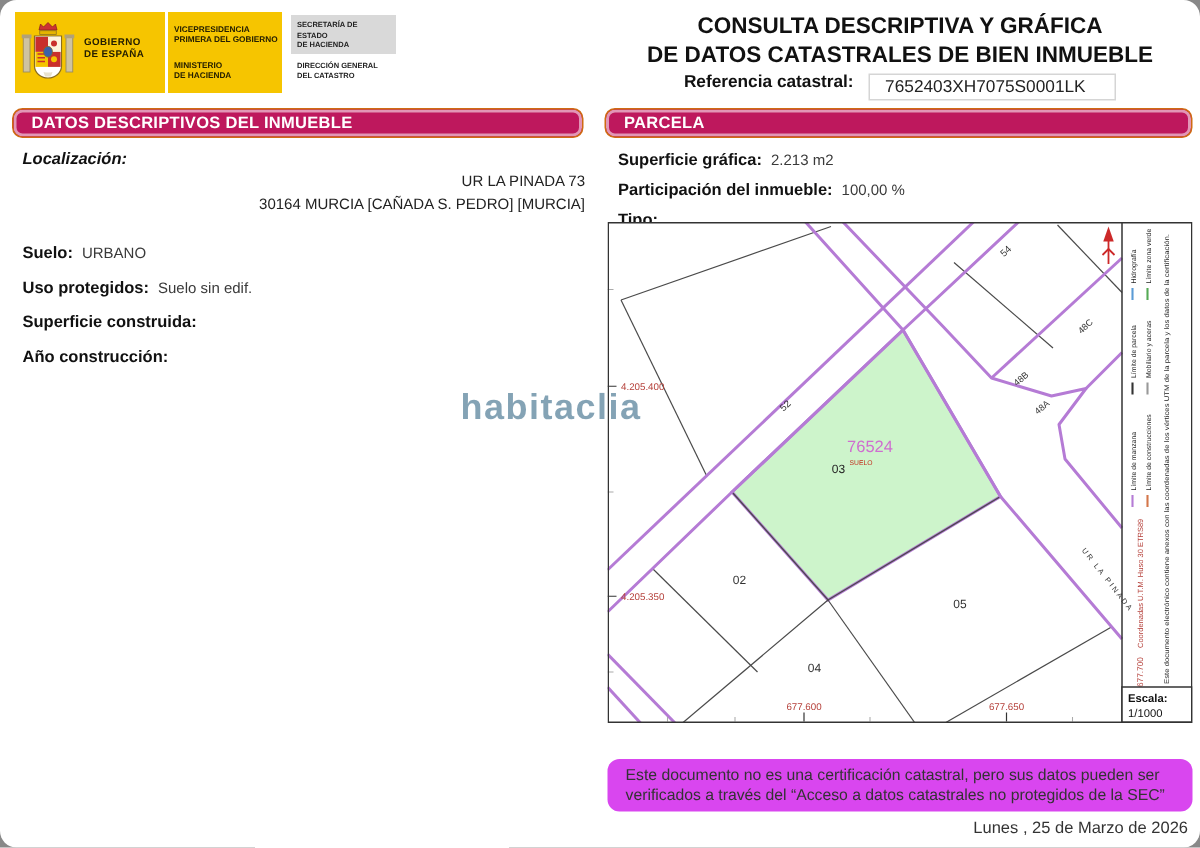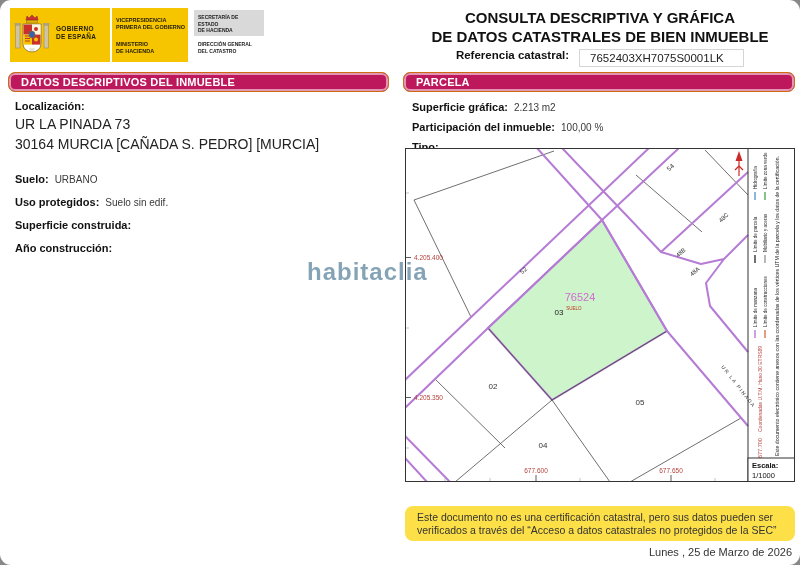--- a/index.html
+++ b/index.html
@@ -25,38 +25,38 @@
 
   
   .bar { position:absolute; top:72px; height:20px; background:#be185d; border:1px solid #cf6a12; border-radius:7px; box-shadow: inset 0 0 0 2px rgba(255,255,255,.55); color:#fff; font-weight:bold; font-size:11px; line-height:16px; padding:1px 0 0 12px; letter-spacing:.2px; }
   .bar-left { left:8px; width:381px; }
   .bar-right { left:403px; width:392px; }
 
   
   .left-content { position:absolute; left:15px; top:100px; width:375px; color:#111; }
   .lbl { font-weight:bold; font-size:11px; color:#111; }
   .val { font-size:10px; color:#3a3a3a; margin-left:6px; }
-  .addr { font-size:14px; color:#222; margin-top:4px; }
+  .addr { font-size:10px; color:#222; margin-top:4px;text-align:right; }
   .frow { margin-top:5px; }
-  .left-content .loc { margin-bottom:2px; }
+  .left-content .loc { margin-bottom:2px;font-style:italic; }
   .left-content .gap { height:12px; }
 
   
   .parcel-fields { position:absolute; left:412px; top:97px; width:380px; }
   .parcel-fields .frow { margin-top:0; margin-bottom:2px; }
 
   
   .map-wrap { position:absolute; left:405px; top:148px; width:390px; height:334px; }
   svg text { font-family:"Liberation Sans", sans-serif; }
 
   
   .watermark { position:absolute; left:307px; top:258px; font-size:24px; font-weight:bold; letter-spacing:1px; color:#0c4a6e; opacity:.5; z-index:5; pointer-events:none; }
 
   
-  .disclaimer { position:absolute; left:405px; top:506px; width:390px; min-height:34px; background:#fde047; border-radius:8px; padding:5px 12px; font-size:10.5px; line-height:12.5px; color:#333; }
+  .disclaimer { position:absolute; left:405px; top:506px; width:390px; min-height:34px; background:#d946ef; border-radius:8px; padding:5px 12px; font-size:10.5px; line-height:12.5px; color:#333; }
   .doc-date { position:absolute; left:500px; top:546px; width:292px; text-align:right; font-size:11px; color:#333; }
 </style>
 </head>
 <body>
 
 <div id="page">
 
   <div class="logo-block">
     <div class="logo-yellow"></div>
     <svg class="coat" width="36" height="46" viewBox="0 0 36 46">

